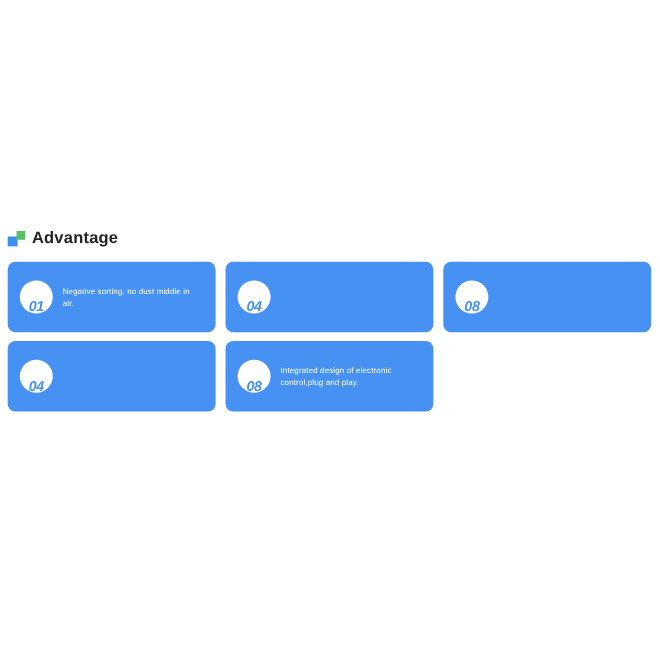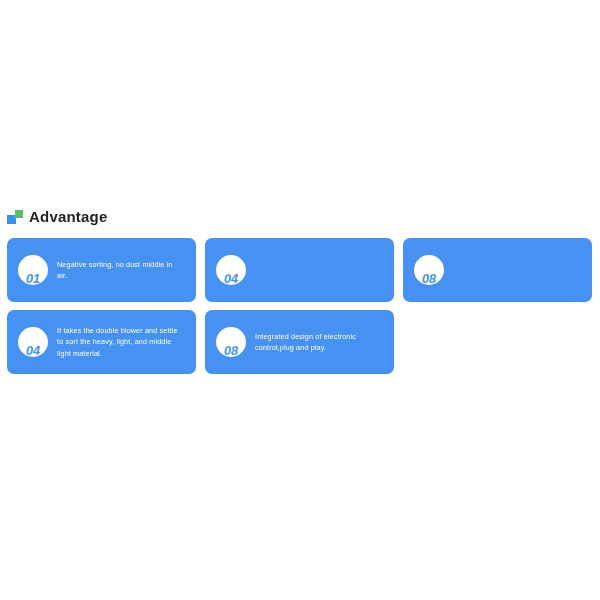--- a/index.html
+++ b/index.html
@@ -152,21 +152,20 @@
       <div class="card">
         <span class="card-badge">
           <span class="num">08</span>
         </span>
       </div>
 
       <div class="card">
         <span class="card-badge">
           <span class="num">04</span>
         </span>
-        <span class="card-text">It takes the double blower and settle to sort the heavy, light, and middle light material.</span>
       </div>
 
 
       <div class="card">
         <span class="card-badge">
           <span class="num">08</span>
         </span>
         <span class="card-text">Integrated design of electronic control,plug and play.</span>
       </div>
 

